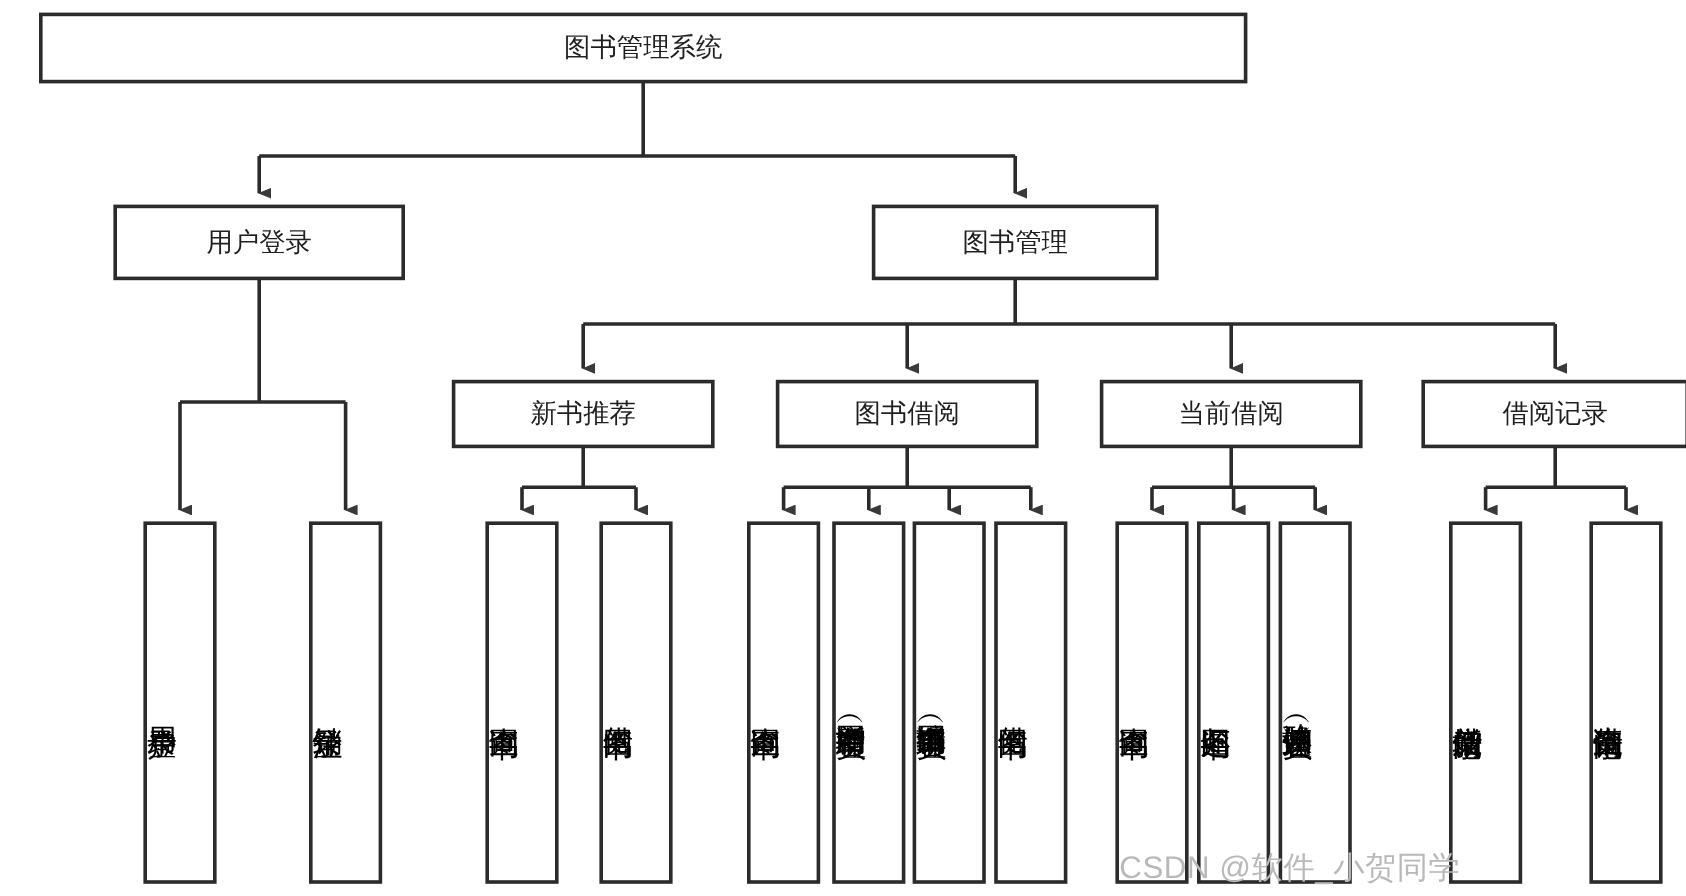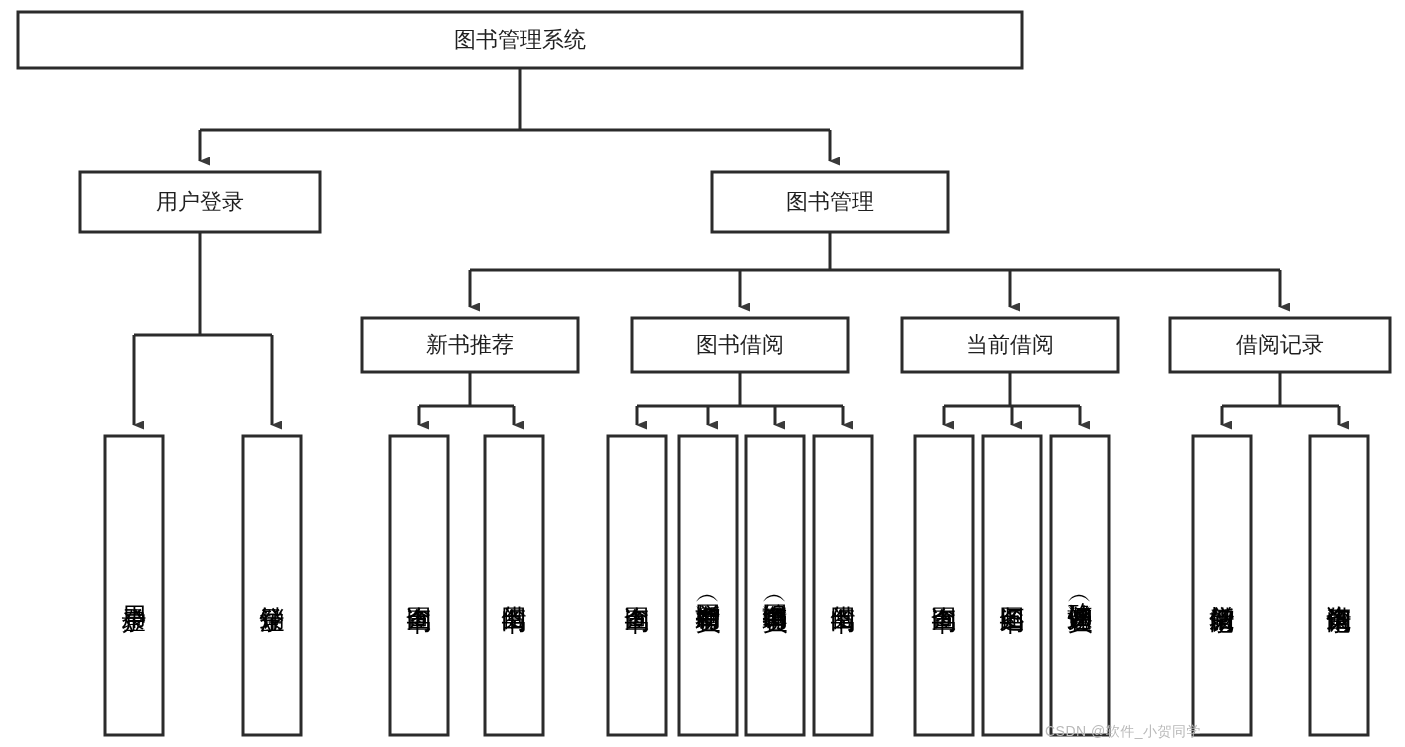--- a/index.html
+++ b/index.html
@@ -13,20 +13,21 @@
     font-family: "Liberation Sans", "DejaVu Sans", sans-serif;
     overflow: hidden;
     position: relative;
   }
   #diagram-root {
     position: absolute;
     left: 0;
     top: 0;
     width: 1211px;
     height: 747px;
+    padding-left: 16px;
   }
   svg.tree {
     display: block;
     width: 1405px;
     height: 747px;
   }
   .node-box {
     fill: #ffffff;
     stroke: #2b2b2b;
     stroke-width: 3;
@@ -68,21 +69,21 @@
   }
   .leaf-label-wrap {
     position: absolute;
     pointer-events: none;
   }
   #watermark {
     position: absolute;
     right: 10px;
     bottom: 6px;
     font-family: "Liberation Sans", "DejaVu Sans", sans-serif;
-    font-size: 14px;
+    font-size: 26px;
     color: #b9b9b9;
     letter-spacing: 0.5px;
     white-space: nowrap;
   }
 </style>
 </head>
 <body>
 
 <div id="diagram-root">
   <svg class="tree" viewBox="0 0 1405 747" xmlns="http://www.w3.org/2000/svg">

